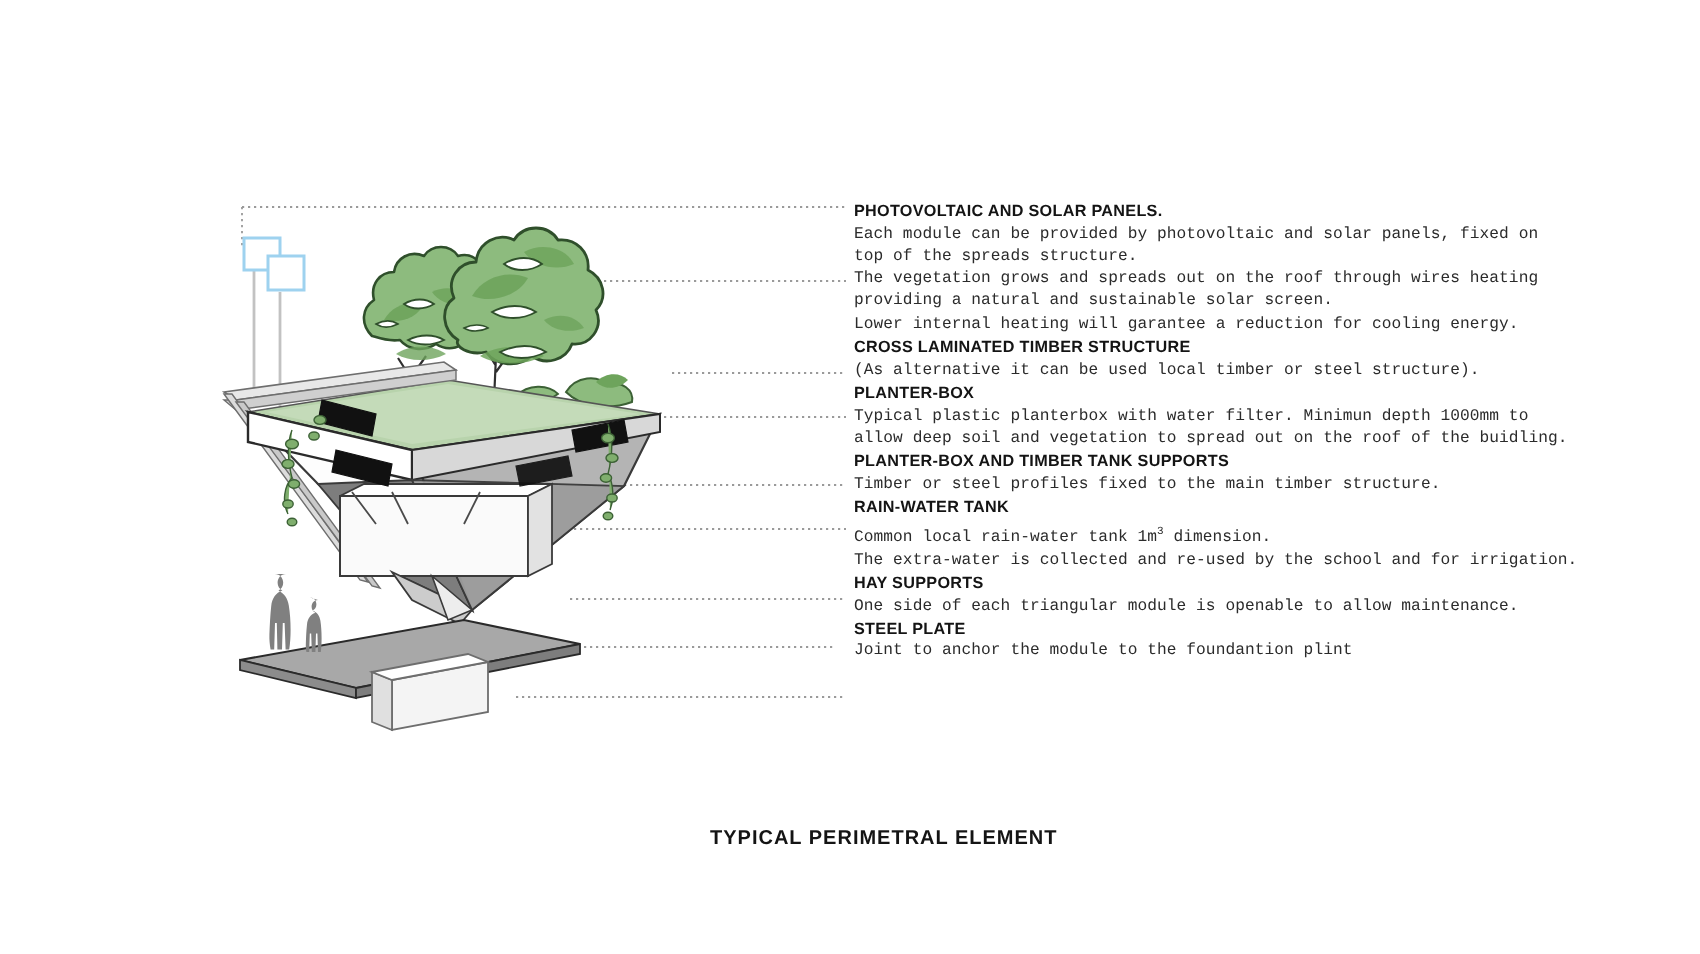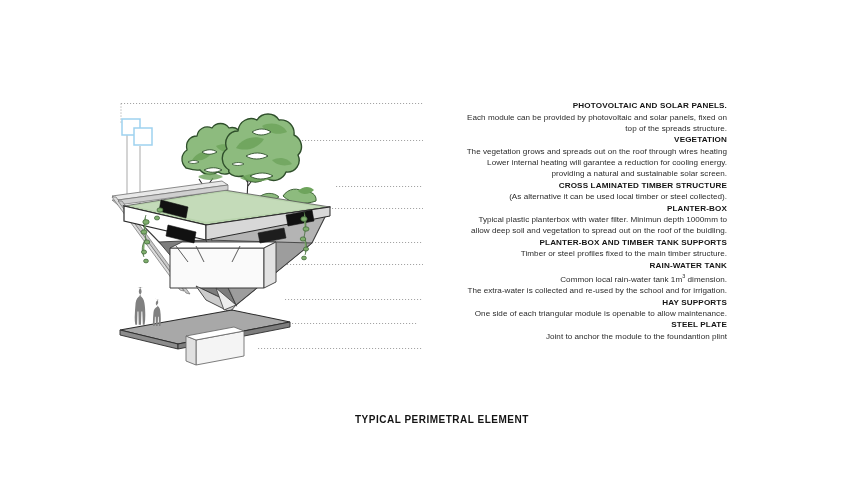--- a/index.html
+++ b/index.html
@@ -24,36 +24,37 @@
     position: absolute;
     left: 0; top: 0;
     width: 850px; height: 477px;
   }
   .legend {
     position: absolute;
     left: 427px;
     top: 100px;
     width: 300px;
   }
-  .entry { margin: 0; text-align: right; }
+  .entry { margin: 0; }
   .entry-title {
     font-size: 8.1px;
     font-weight: bold;
     letter-spacing: 0.15px;
     line-height: 11.6px;
     color: #141414;
     white-space: nowrap;
   }
   .entry-line {
     font-size: 8.1px;
     font-weight: normal;
     letter-spacing: 0.03px;
     line-height: 11.3px;
     color: #2b2b2b;
     white-space: nowrap;
+    font-family: Liberation Mono, monospace;
   }
   .caption {
     position: absolute;
     left: 355px;
     top: 414px;
     font-size: 10px;
     font-weight: bold;
     letter-spacing: 0.5px;
     color: #141414;
     white-space: nowrap;
@@ -275,28 +276,27 @@
     </g>
   </svg>
 
   <div class="legend">
       <div class="entry">
         <div class="entry-title">PHOTOVOLTAIC AND SOLAR PANELS.</div>
         <div class="entry-line">Each module can be provided by photovoltaic and solar panels, fixed on</div>
         <div class="entry-line">top of the spreads structure.</div>
       </div>
       <div class="entry">
-        <div class="entry-title">VEGETATION</div>
         <div class="entry-line">The vegetation grows and spreads out on the roof through wires heating</div>
+        <div class="entry-line">providing a natural and sustainable solar screen.</div>
         <div class="entry-line">Lower internal heating will garantee a reduction for cooling energy.</div>
-        <div class="entry-line">providing a natural and sustainable solar screen.</div>
       </div>
       <div class="entry">
         <div class="entry-title">CROSS LAMINATED TIMBER STRUCTURE</div>
-        <div class="entry-line">(As alternative it can be used local timber or steel collected).</div>
+        <div class="entry-line">(As alternative it can be used local timber or steel structure).</div>
       </div>
       <div class="entry">
         <div class="entry-title">PLANTER-BOX</div>
         <div class="entry-line">Typical plastic planterbox with water filter. Minimun depth 1000mm to</div>
         <div class="entry-line">allow deep soil and vegetation to spread out on the roof of the buidling.</div>
       </div>
       <div class="entry">
         <div class="entry-title">PLANTER-BOX AND TIMBER TANK SUPPORTS</div>
         <div class="entry-line">Timber or steel profiles fixed to the main timber structure.</div>
       </div>

